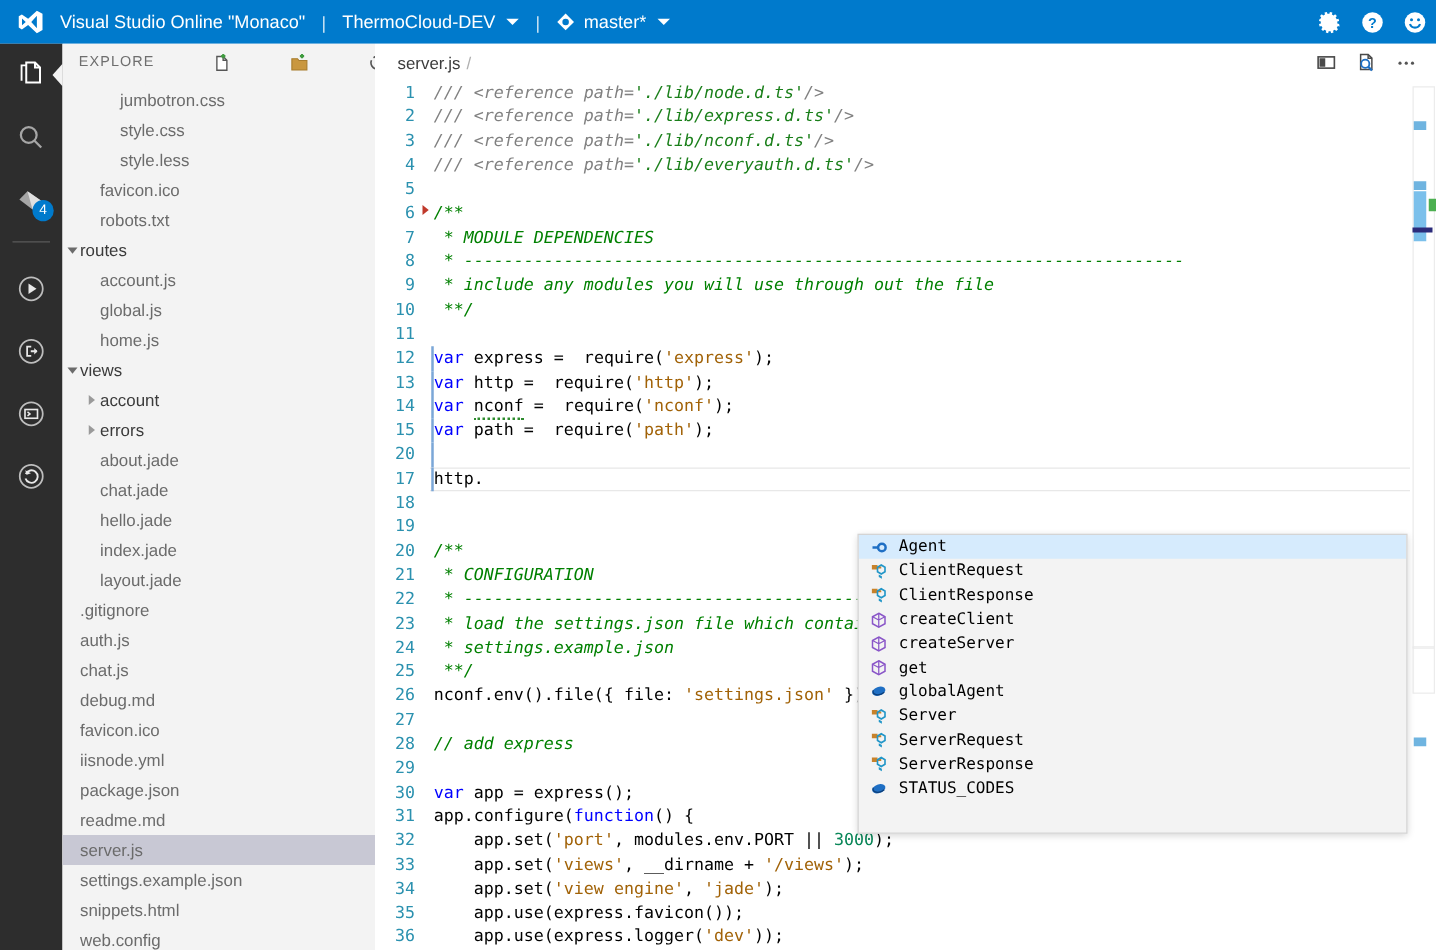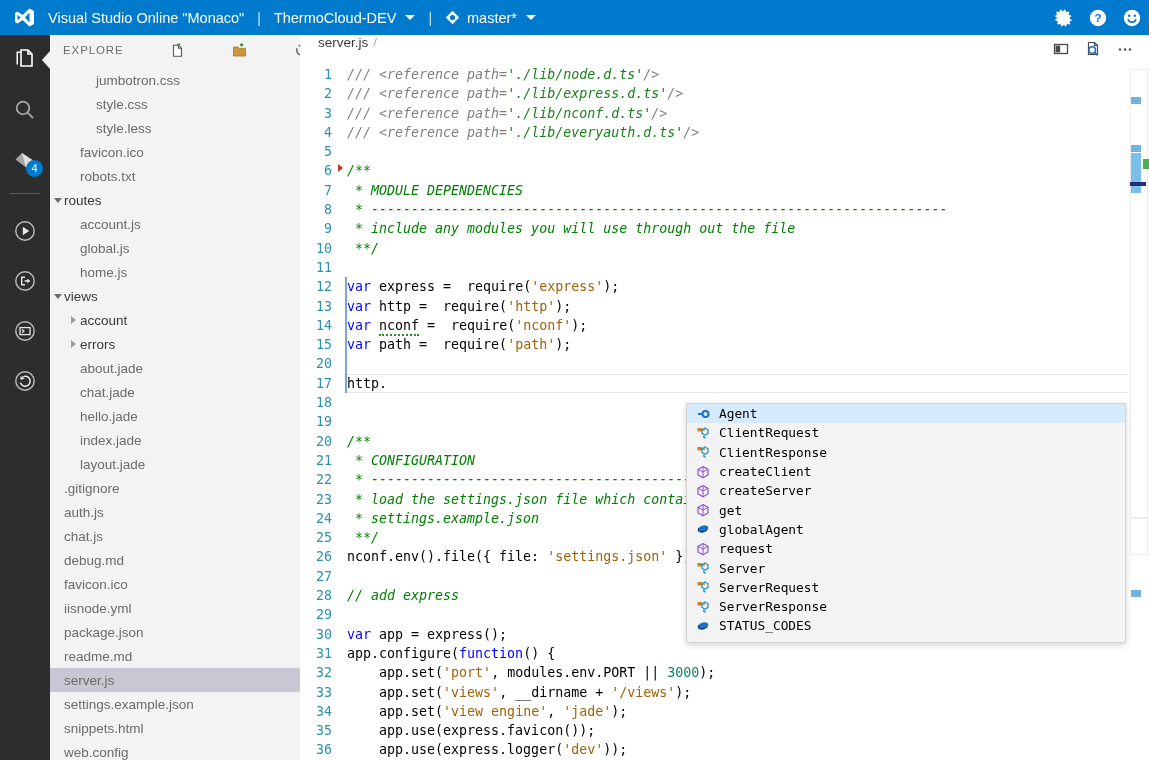--- a/index.html
+++ b/index.html
@@ -102,21 +102,21 @@
     border-top: 4.5px solid transparent; border-bottom: 4.5px solid transparent;
     border-left: 5px solid #9a9a9a;
   }
 
   
   .editor {
     position: absolute; left: 300px; top: 35px; width: 849px; height: 725px;
     background: #ffffff;
   }
   .ed-header {
-    height: 30px; display: flex; align-items: flex-start; padding-left: 18px;
+    height: 30px; display: flex; align-items: center; padding-left: 18px;
   }
   .ed-breadcrumb { font-size: 13.5px; color: #3c3c3c; }
   .ed-breadcrumb .slash { color: #b0b0b0; margin-left: 5px; }
   .ed-actions { margin-left: auto; display: flex; align-items: center; padding-right: 8px; }
   .ed-act {
     width: 32px; height: 28px; display: flex; align-items: center; justify-content: center;
     cursor: pointer;
   }
 
   .code-area {
@@ -152,21 +152,21 @@
   .cmt { color: #008000; font-style: italic; }
   .cmt-dim { color: #808080; font-style: italic; }
   .cmt-str { color: #1a7f1a; font-style: italic; }
   .plain { color: #000000; }
   .squiggle {
     border-bottom: 2px dotted #2e8b2e; padding-bottom: 1px;
   }
 
   
   .suggest {
-    position: absolute; left: 386px; top: 368px; width: 440px; height: 240px;
+    position: absolute; left: 386px; top: 392px; width: 440px; height: 240px;
     background: #f3f3f3;
     border: 1px solid #d4d4d4;
     box-shadow: 0 2px 6px rgba(0,0,0,0.18);
     z-index: 40;
     overflow: hidden;
   }
   .sg-row {
     height: 19.3px; display: flex; align-items: center;
     font-family: "DejaVu Sans Mono", monospace; font-size: 12.8px;
     color: #000000; cursor: pointer; padding-left: 6px;
@@ -559,29 +559,20 @@
             <svg width="14" height="14" viewBox="0 0 14 14">
               <ellipse cx="7" cy="7" rx="5.5" ry="3.4" fill="#1f6fc4" transform="rotate(-20 7 7)"></ellipse>
               <path d="M2.6 6.2 a5.5 3.4 -20 0 0 8.8 1.6" fill="none" stroke="#0d3f7a" stroke-width="1"></path>
             </svg>
           </span>
           <span>globalAgent</span>
         </div>
         <div class="sg-row">
           <span class="sg-icon">
             <svg width="14" height="14" viewBox="0 0 14 14">
-              <path d="M7 1.6 L12 4.4 v5.6 L7 12.8 L2 10 V4.4 z" fill="none" stroke="#8a56c8" stroke-width="1.2"></path>
-              <path d="M7 1.6 L7 7 L2 4.4 M7 7 L12 4.4 M7 7 L7 12.8" fill="none" stroke="#8a56c8" stroke-width="1"></path>
-            </svg>
-          </span>
-          <span>request</span>
-        </div>
-        <div class="sg-row">
-          <span class="sg-icon">
-            <svg width="14" height="14" viewBox="0 0 14 14">
               <path d="M1.5 2 h4.5 v3.5 h-4.5 z" fill="#c8822a"></path>
               <path d="M6 4 h3" stroke="#c8822a" stroke-width="1.6"></path>
               <path d="M9 2 l3 1.8 v3.6 l-3 1.8 -3 -1.8 v-3.6 z" fill="none" stroke="#2196c8" stroke-width="1.3"></path>
               <path d="M7 9.5 l2.5 1.5 v2 l-2.5 -1.4 z" fill="#2196c8"></path>
             </svg>
           </span>
           <span>Server</span>
         </div>
         <div class="sg-row">
           <span class="sg-icon">

